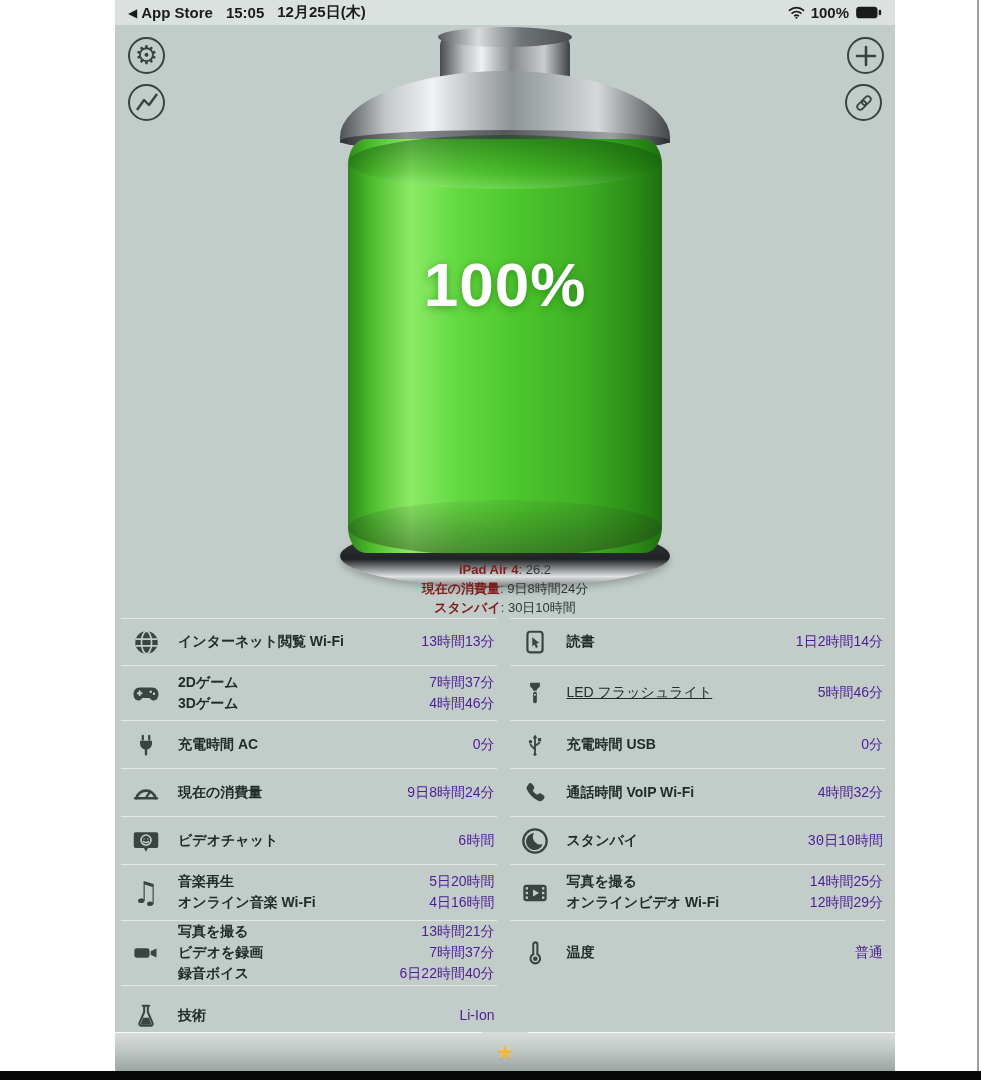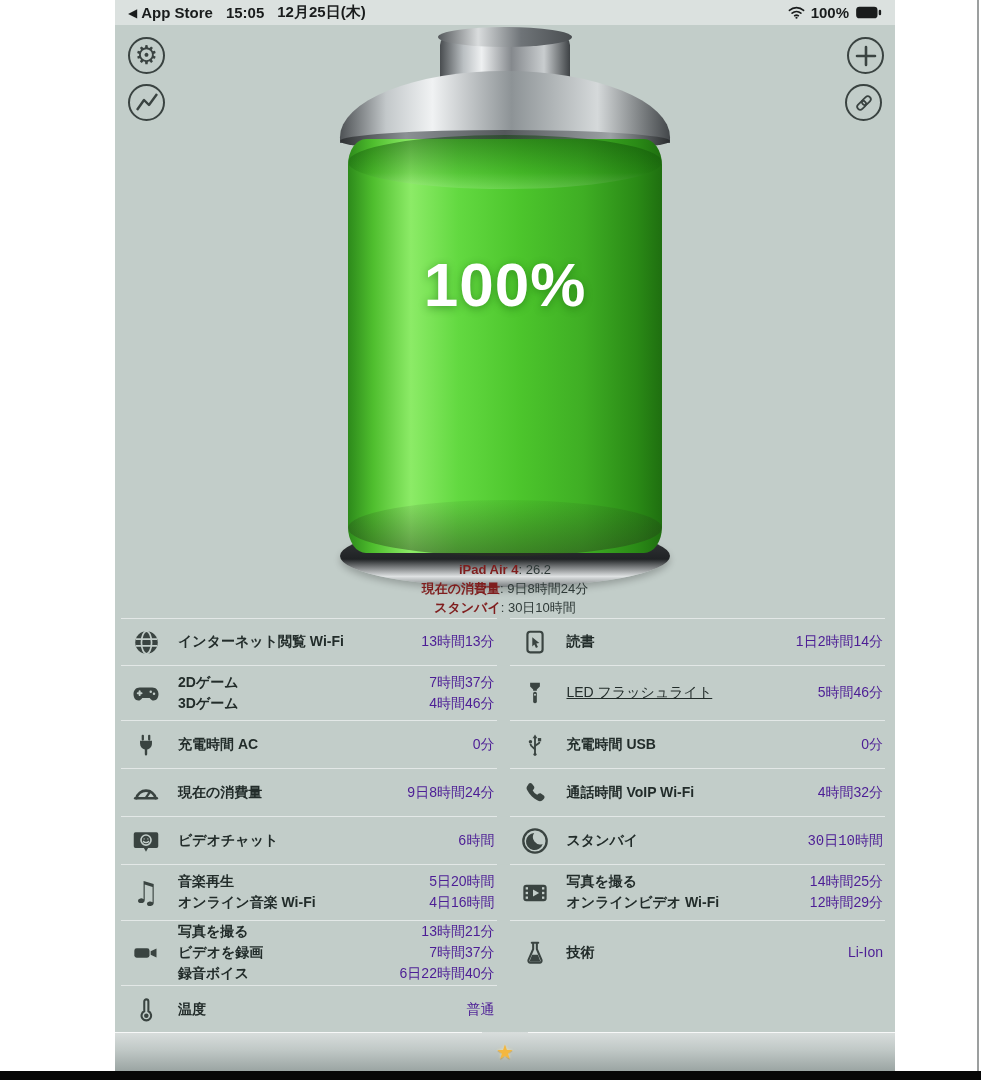--- a/index.html
+++ b/index.html
@@ -392,50 +392,50 @@
         <div class="line">
             <span class="lbl">ビデオを録画</span>
             <span class="val">7時間37分</span>
           </div>
         <div class="line">
             <span class="lbl">録音ボイス</span>
             <span class="val">6日22時間40分</span>
           </div>
       </div>
     </div>
+    <div class="cell r8">
+      <span class="sicon">
+        <svg width="26" height="26" viewBox="0 0 24 24" fill="none" stroke="#3a4441" stroke-width="1.9">
+          <path d="M10.4 4.1a1.9 1.9 0 0 1 3.8 0v9.1a4.4 4.4 0 1 1-3.8 0V4.1z"></path>
+          <circle cx="12.3" cy="17.3" r="2.1" fill="#3a4441" stroke="none"></circle>
+          </svg>
+      </span>
+      <div class="lines">
+          <div class="line">
+            <span class="lbl">温度</span>
+            <span class="val">普通</span>
+          </div>
+        </div>
+    </div>
+
     <div class="cell r7">
       <span class="sicon">
         <svg width="26" height="26" viewBox="0 0 24 24" fill="none" stroke="#3a4441" stroke-width="1.9" stroke-linecap="round" stroke-linejoin="round">
           <path d="M9 2.5h6M10.3 2.5v6L6 18.4A1.9 1.9 0 0 0 7.8 21h8.4a1.9 1.9 0 0 0 1.8-2.6L13.7 8.5v-6"></path>
           <path fill="#3a4441" stroke="none" d="M9.3 13.5h5.4l2 5.4a.9.9 0 0 1-.8 1.2H8.1a.9.9 0 0 1-.8-1.2z"></path>
           </svg>
       </span>
       <div class="lines">
           <div class="line">
             <span class="lbl">技術</span>
             <span class="val">Li-Ion</span>
           </div>
         </div>
     </div>
 
-    <div class="cell r8">
-      <span class="sicon">
-        <svg width="26" height="26" viewBox="0 0 24 24" fill="none" stroke="#3a4441" stroke-width="1.9">
-          <path d="M10.4 4.1a1.9 1.9 0 0 1 3.8 0v9.1a4.4 4.4 0 1 1-3.8 0V4.1z"></path>
-          <circle cx="12.3" cy="17.3" r="2.1" fill="#3a4441" stroke="none"></circle>
-          </svg>
-      </span>
-      <div class="lines">
-          <div class="line">
-            <span class="lbl">温度</span>
-            <span class="val">普通</span>
-          </div>
-        </div>
-    </div>
-
   </div>
 
   <div class="toolbar">
     <span class="star glyph">★</span>
   </div>
 
 </div>
 
 <div class="edge-line"></div>
 <div class="blackbar"></div>

